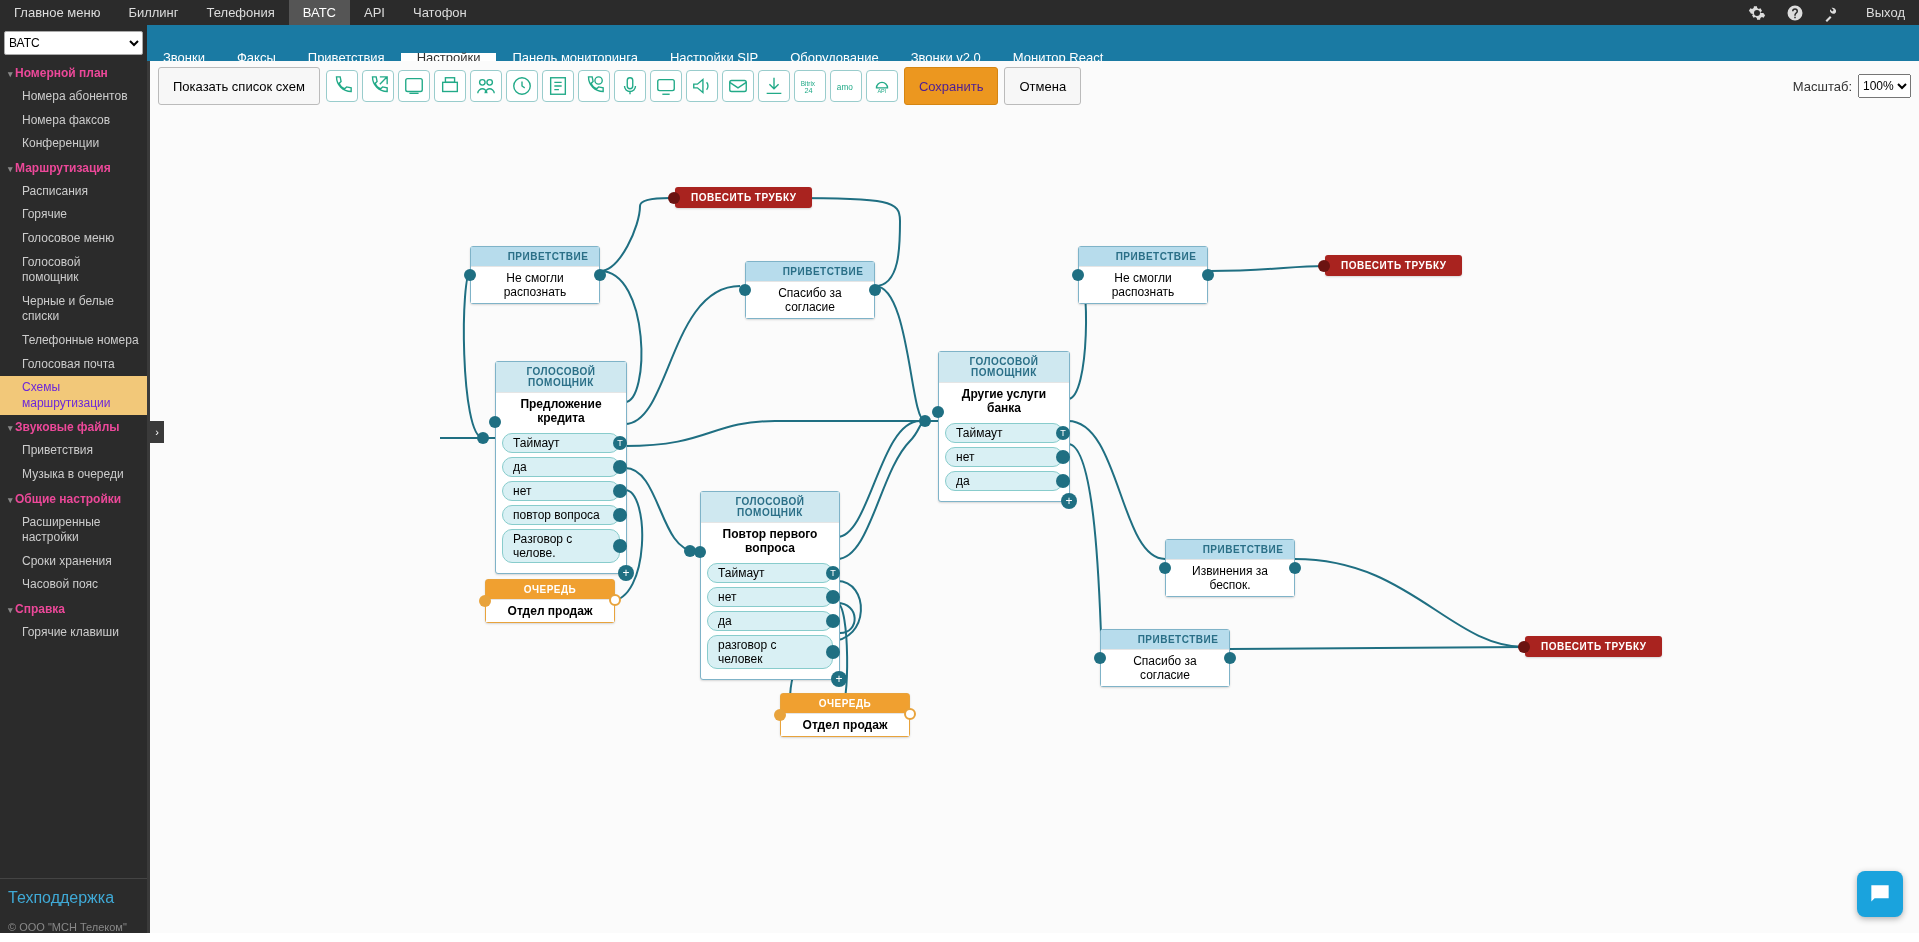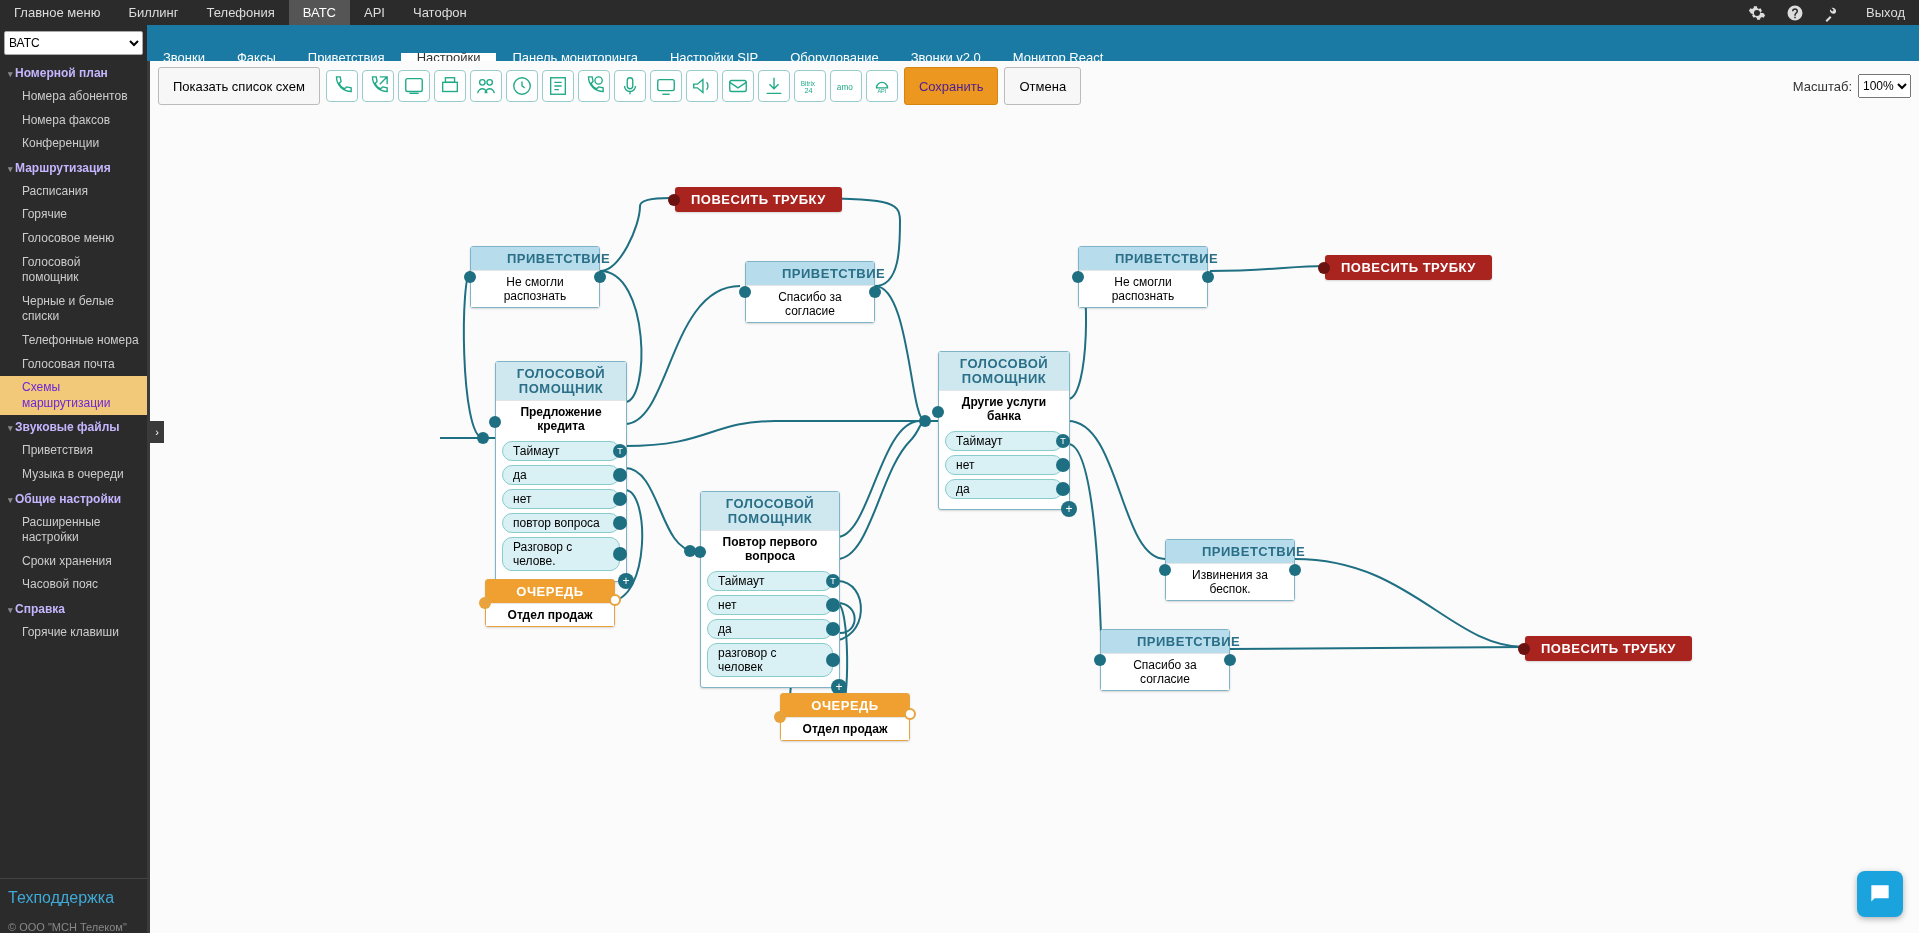--- a/index.html
+++ b/index.html
@@ -19,21 +19,21 @@
 .secondbar select { width:100%; height:24px; font-size:12px; border:1px solid #aaa; border-radius:2px; background:#fff; }
 .secondbar .tab { padding:0 16px; display:flex; align-items:center; cursor:pointer;margin-top:28px; }
 .secondbar .tab.active { background:#fff; color:#333; }
 
 
 .body { display:flex; height:calc(100% - 70px); }
 
 
 .sidebar { width:147px; background:#2b2b2b; color:#ccc; font-size:12px; overflow-y:auto; display:flex; flex-direction:column; }
 .sidebar .tree { flex:1; }
-.sidebar .grp { padding:5px 8px; color:#c4b5fd; font-weight:bold; cursor:pointer; }
+.sidebar .grp { padding:5px 8px; color:#ec4899; font-weight:bold; cursor:pointer; }
 .sidebar .grp::before { content:"▾ "; font-size:9px; color:#888; }
 .sidebar .leaf { padding:4px 8px 4px 22px; cursor:pointer; line-height:1.3; }
 .sidebar .leaf.active { background:#f2c879; color:#6d28d9; }
 .sidebar .footer { border-top:1px solid #444; padding:10px 8px; font-size:16px; }
 .sidebar .footer a { color:#3fa9d6; text-decoration:none; }
 .sidebar .copy { color:#888; font-size:11px; padding:4px 8px 0; }
 
 
 .canvas-wrap { flex:1; position:relative; background:#fbfbfb; overflow:hidden; border-left:3px solid #3a3a3a; }
 .collapse-handle { position:absolute; left:0; top:360px; width:14px; height:22px; background:#3a3a3a; color:#fff; display:flex; align-items:center; justify-content:center; font-size:11px; cursor:pointer; z-index:20; }
@@ -47,21 +47,21 @@
 .palette .pic svg { width:22px; height:22px; stroke:#2a8; fill:none; stroke-width:1.5; }
 .scale { margin-left:auto; display:flex; align-items:center; gap:6px; font-size:13px; color:#333; }
 .scale select { height:24px; font-size:12px; }
 
 
 svg.wires { position:absolute; inset:0; width:100%; height:100%; pointer-events:none; }
 svg.wires path { fill:none; stroke:#1f6f82; stroke-width:2; }
 
 
 .node { position:absolute; border:1px solid #7fb3c8; border-radius:3px; background:#fff; font-size:12px; box-shadow:0 1px 2px rgba(0,0,0,.15); }
-.node .head { padding:4px 10px; font-weight:bold; text-align:center; font-size:13px; letter-spacing:.5px; }
+.node .head { padding:4px 10px; font-weight:bold; text-align:center; font-size:10px; letter-spacing:.5px; }
 .node .sub { padding:4px 8px; text-align:center; font-size:12px; border-top:1px solid rgba(0,0,0,.1); }
 .node .rows { padding:4px 6px 10px; display:flex; flex-direction:column; gap:4px; }
 .node .row { position:relative; background:#d9f0f4; border:1px solid #8cc; border-radius:10px; padding:2px 10px; font-size:12px; }
 .node .row .port { position:absolute; right:-8px; top:50%; transform:translateY(-50%); width:14px; height:14px; border-radius:50%; background:#1f6f82; }
 .node .row .port.t { background:#1f6f82; }
 .node .row .port.t::after { content:"T"; color:#fff; font-size:9px; position:absolute; inset:0; display:flex; align-items:center; justify-content:center; }
 .node .add { position:absolute; right:-8px; bottom:-8px; width:16px; height:16px; border-radius:50%; background:#1f6f82; color:#fff; display:flex; align-items:center; justify-content:center; font-size:12px; cursor:pointer; }
 .node .inport { position:absolute; left:-7px; top:50%; transform:translateY(-50%); width:12px; height:12px; border-radius:50%; background:#1f6f82; }
 
 .node.assistant .head { background:#cfe8f0; color:#2a6f87; }

